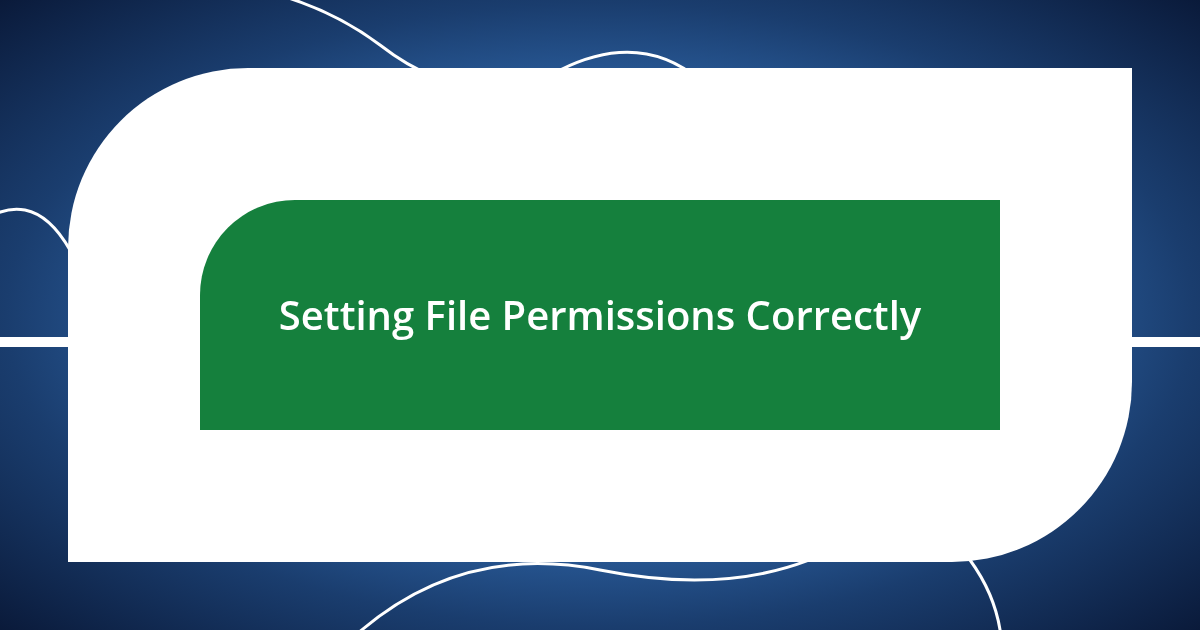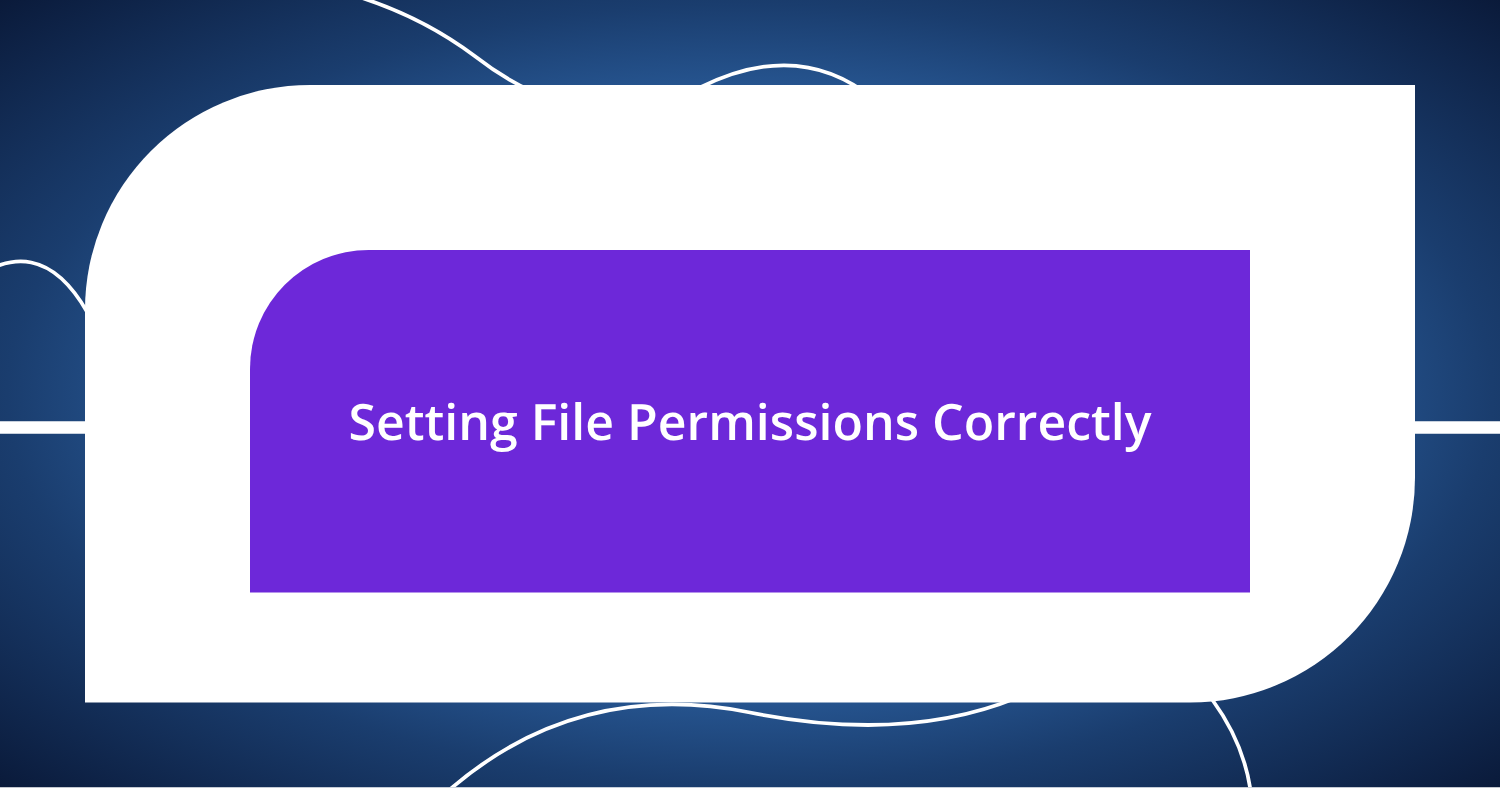--- a/index.html
+++ b/index.html
@@ -36,22 +36,22 @@
       height: 494px;
       background: white;
       border-top-left-radius: 180px;
       border-bottom-right-radius: 180px;
     }
     .inner-shape {
       position: absolute;
       top: 200px;
       left: 200px;
       width: 800px;
-      height: 274px;
-      background: #6d28d9;
+      height: 230px;
+      background: #15803d;
       border-top-left-radius: 95px;
       border-bottom-right-radius: 0px;
       display: flex;
       align-items: center;
       justify-content: center;
     }
     .title {
       color: white;
       font-size: 40px;
       font-weight: 600;

